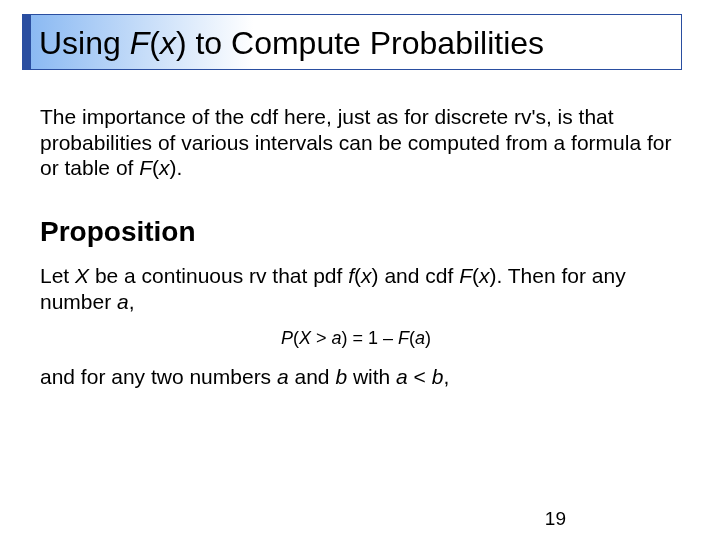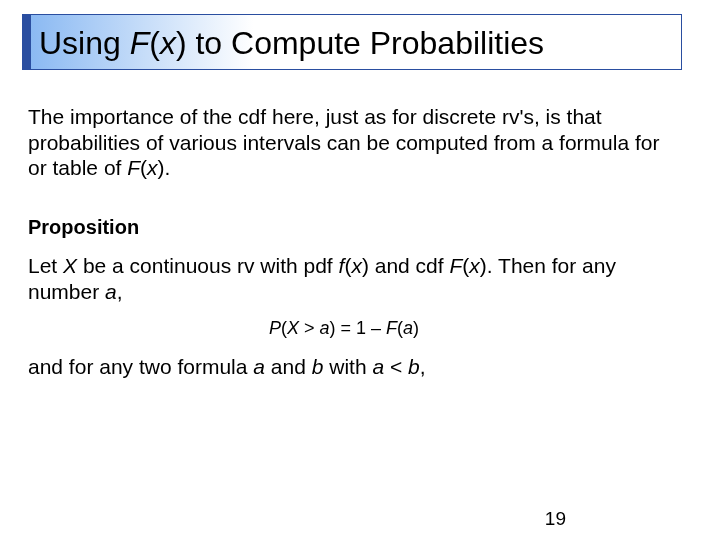--- a/index.html
+++ b/index.html
@@ -41,29 +41,29 @@
     position: absolute;
     left: 16px;
     top: 6px;
     right: 8px;
     font-size: 32px;
     line-height: 44px;
     white-space: nowrap;
   }
   .body {
     position: absolute;
-    left: 28px;
+    left: 40px;
     top: 104px;
     width: 632px;
     font-size: 21px;
     line-height: 1.22;
   }
   .prop-heading {
     font-weight: bold;
-    font-size: 20px;
+    font-size: 28px;
     margin-top: 34px;
     margin-bottom: 14px;
   }
   .para {
     margin-bottom: 14px;
   }
   .formula {
     text-align: center;
     margin: 14px 0 14px 0;
     font-size: 18px;
@@ -91,29 +91,29 @@
 
   <div class="body">
 
     <div class="para">
       <span>The importance of the cdf here, just as for discrete rv's, is that probabilities of various intervals can be computed from a formula for or table of </span><span class="it">F</span><span>(</span><span class="it">x</span><span>).</span>
     </div>
 
     <div class="prop-heading">Proposition</div>
 
     <div class="para">
-      <span>Let </span><span class="it">X</span><span> be a continuous rv with pdf </span><span class="it">f</span><span>(</span><span class="it">x</span><span>)</span><span> and cdf </span><span class="it">F</span><span>(</span><span class="it">x</span><span>). Then for any number </span><span class="it">a</span><span>,</span>
+      <span>Let </span><span class="it">X</span><span> be a continuous rv that pdf </span><span class="it">f</span><span>(</span><span class="it">x</span><span>)</span><span> and cdf </span><span class="it">F</span><span>(</span><span class="it">x</span><span>). Then for any number </span><span class="it">a</span><span>,</span>
     </div>
 
     <div class="formula">
       <span class="it">P</span><span>(</span><span class="it">X</span><span> &gt; </span><span class="it">a</span><span>) = 1 – </span><span class="it">F</span><span>(</span><span class="it">a</span><span>)</span>
     </div>
 
     <div class="para">
-      <span>and for any two formula </span><span class="it">a</span><span> and </span><span class="it">b</span><span> with </span><span class="it">a</span><span> &lt; </span><span class="it">b</span><span>,</span>
+      <span>and for any two numbers </span><span class="it">a</span><span> and </span><span class="it">b</span><span> with </span><span class="it">a</span><span> &lt; </span><span class="it">b</span><span>,</span>
     </div>
 
 
   </div>
 
   <div class="pagenum">19</div>
 
 </div>
 
 </body></html>

